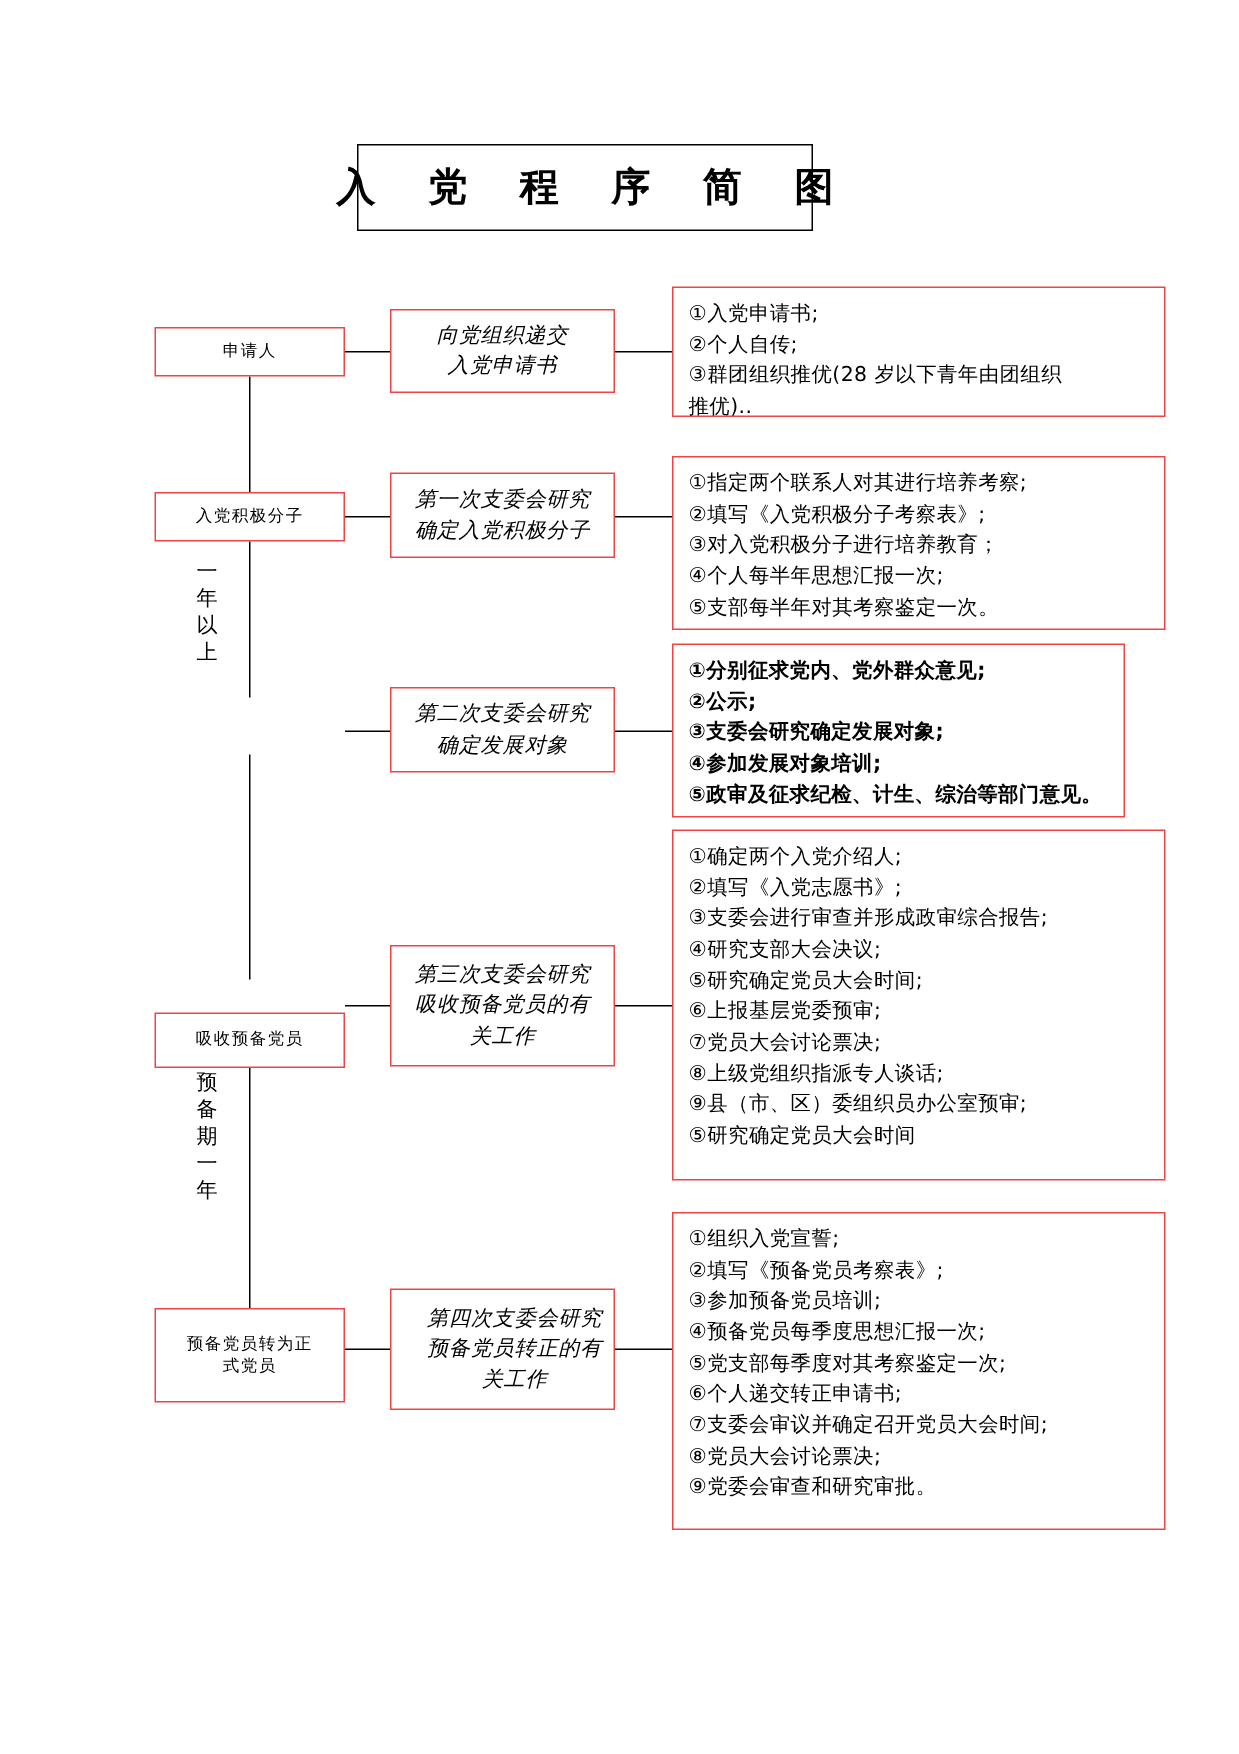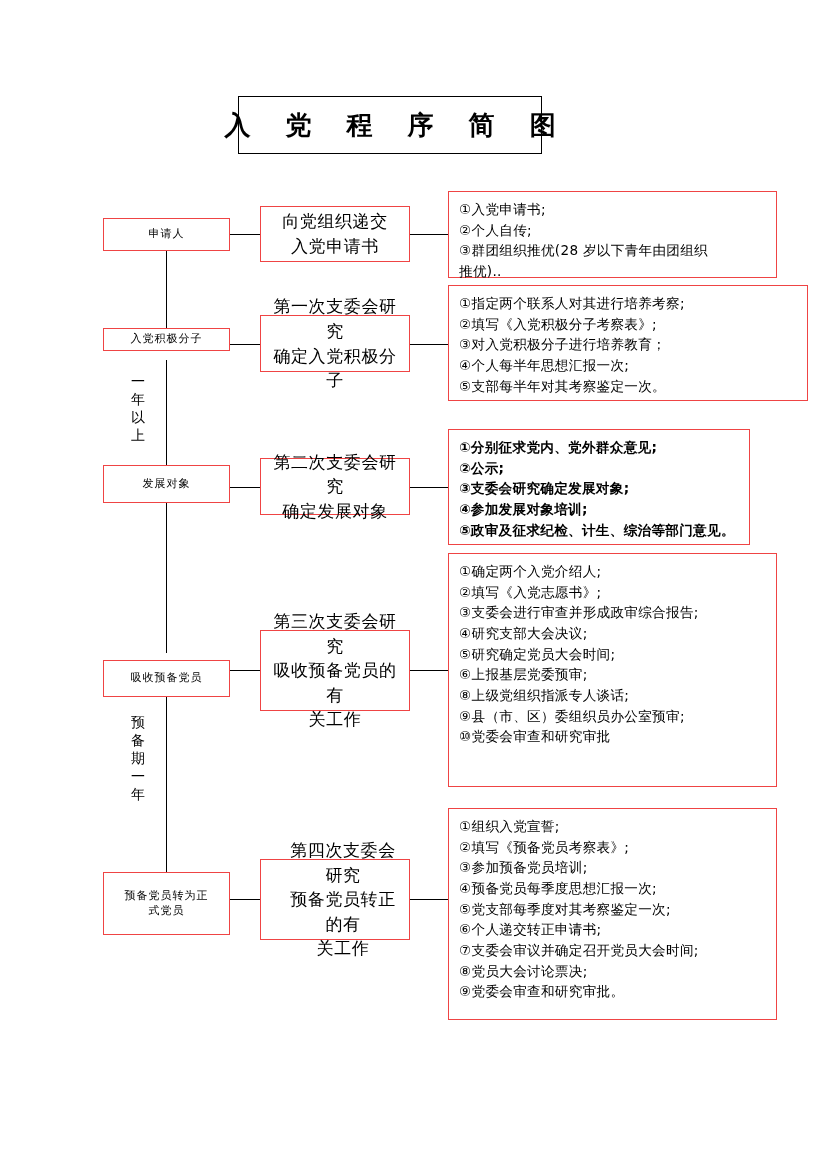--- a/index.html
+++ b/index.html
@@ -58,24 +58,25 @@
   }
 
   .stage-box .stage-text {
     font-size: 11px;
     line-height: 1.35;
     letter-spacing: 1px;
     padding: 0 4px;
   }
 
   .process-box .process-text {
-    font-size: 17px;
+    font-size: 14px;
     line-height: 1.45;
     letter-spacing: 0.6px;
     padding: 0 6px;
+    font-style: italic;
   }
 
   .detail-box {
     align-items: flex-start;
     justify-content: flex-start;
     text-align: left;
     padding: 7px 8px 6px 10px;
   }
   .detail-list {
     font-size: 13.6px;
@@ -141,76 +142,74 @@
   </div>
   <div class="box detail-box" style="left:448px; top:191px; width:329px; height:87px;">
     <div class="detail-list">
         <span class="ln">①入党申请书;</span>
         <span class="ln">②个人自传;</span>
         <span class="ln">③群团组织推优(28 岁以下青年由团组织</span>
         <span class="ln">推优)..</span>
       </div>
   </div>
 
-  <div class="box stage-box" style="left:103px; top:328px; width:127px; height:23px;">
+  <div class="box stage-box" style="left:103px; top:328px; width:127px; height:33px;">
     <div class="stage-text">入党积极分子</div>
   </div>
   <div class="box process-box" style="left:260px; top:315px; width:150px; height:57px;">
     <div class="process-text">第一次支委会研究<br>确定入党积极分子</div>
   </div>
-  <div class="box detail-box" style="left:448px; top:285px; width:360px; height:116px;">
+  <div class="box detail-box" style="left:448px; top:304px; width:329px; height:116px;">
     <div class="detail-list">
         <span class="ln">①指定两个联系人对其进行培养考察;</span>
         <span class="ln">②填写《入党积极分子考察表》;</span>
         <span class="ln">③对入党积极分子进行培养教育；</span>
         <span class="ln">④个人每半年思想汇报一次;</span>
         <span class="ln">⑤支部每半年对其考察鉴定一次。</span>
       </div>
   </div>
 
   <div class="vlabel" style="left:127px; top:373px;">
     <span>一</span>
     <span>年</span>
     <span>以</span>
     <span>上</span>
   </div>
 
-  <div class="box stage-box" style="left:103px; top:465px; width:127px; height:38px;">
-    <div class="stage-text">发展对象</div>
-  </div>
   <div class="box process-box" style="left:260px; top:458px; width:150px; height:57px;">
     <div class="process-text">第二次支委会研究<br>确定发展对象</div>
   </div>
   <div class="box detail-box bold" style="left:448px; top:429px; width:302px; height:116px;">
     <div class="detail-list">
         <span class="ln">①分别征求党内、党外群众意见;</span>
         <span class="ln">②公示;</span>
         <span class="ln">③支委会研究确定发展对象;</span>
         <span class="ln">④参加发展对象培训;</span>
         <span class="ln">⑤政审及征求纪检、计生、综治等部门意见。</span>
       </div>
   </div>
 
-  <div class="box stage-box" style="left:103px; top:660px; width:127px; height:37px;">
+  <div class="box stage-box" style="left:103px; top:675px; width:127px; height:37px;">
     <div class="stage-text">吸收预备党员</div>
   </div>
   <div class="box process-box" style="left:260px; top:630px; width:150px; height:81px;">
     <div class="process-text">第三次支委会研究<br>吸收预备党员的有<br>关工作</div>
   </div>
   <div class="box detail-box" style="left:448px; top:553px; width:329px; height:234px;">
     <div class="detail-list">
         <span class="ln">①确定两个入党介绍人;</span>
         <span class="ln">②填写《入党志愿书》;</span>
         <span class="ln">③支委会进行审查并形成政审综合报告;</span>
         <span class="ln">④研究支部大会决议;</span>
         <span class="ln">⑤研究确定党员大会时间;</span>
         <span class="ln">⑥上报基层党委预审;</span>
+        <span class="ln">⑦党员大会讨论票决;</span>
         <span class="ln">⑧上级党组织指派专人谈话;</span>
         <span class="ln">⑨县（市、区）委组织员办公室预审;</span>
-        <span class="ln">⑩党委会审查和研究审批</span>
+        <span class="ln">⑤研究确定党员大会时间</span>
       </div>
   </div>
 
   <div class="vlabel" style="left:127px; top:714px;">
     <span>预</span>
     <span>备</span>
     <span>期</span>
     <span>一</span>
     <span>年</span>
   </div>

